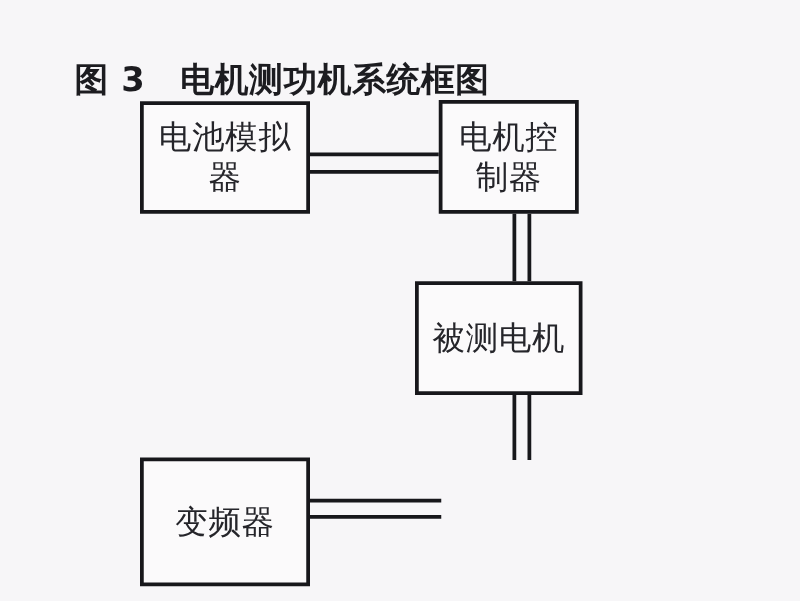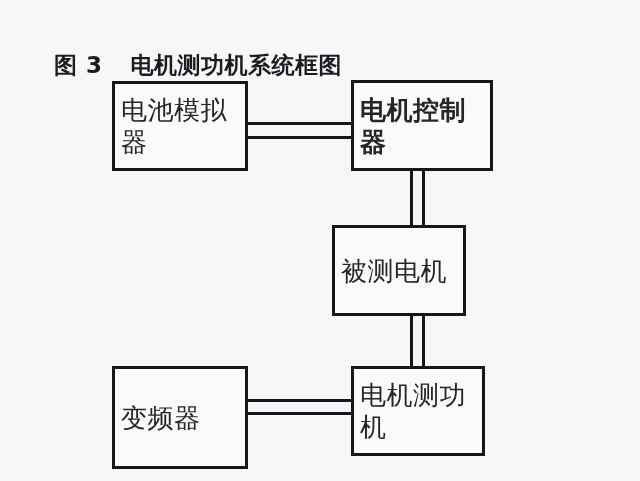--- a/index.html
+++ b/index.html
@@ -19,21 +19,21 @@
     position: relative;
     width: 640px;
     height: 481px;
   }
 
   
   .caption {
     position: absolute;
     left: 20px;
     top: 14px;
-    font-size: 23px;
+    font-size: 27px;
     font-weight: bold;
     color: #1c1c20;
     letter-spacing: 0.5px;
     white-space: pre;
     line-height: 34px;
   }
   .caption .cap-label { margin-right: 2px; }
   .caption .cap-gap { display: inline-block; width: 26px; }
 
   
@@ -47,36 +47,37 @@
 
   
   .node {
     position: absolute;
     box-sizing: border-box;
     border: 3px solid #17171b;
     background: #fbfafb;
     display: flex;
     align-items: center;
     justify-content: center;
+    text-align: center;
     color: #25252a;
     font-size: 26px;
     line-height: 32px;
     font-weight: normal;
     letter-spacing: 0.5px;
   }
   .node .node-text {
     display: block;
     width: 100%;
     padding: 0 6px;
     box-sizing: border-box;
     white-space: pre-line;
   }
 
   #node-battery-simulator { left: 112px; top: 81px;  width: 136px; height: 90px; }
-  #node-motor-controller  { left: 351px; top: 80px;  width: 142px; height: 91px; font-weight: bold; }
+  #node-motor-controller  { left: 351px; top: 80px;  width: 112px; height: 91px; }
   #node-tested-motor      { left: 332px; top: 225px; width: 134px; height: 91px; }
   #node-inverter          { left: 112px; top: 366px; width: 136px; height: 103px; }
   #node-dynamometer       { left: 351px; top: 366px; width: 134px; height: 90px; }
 
   
   .conn-h, .conn-v {
     position: absolute;
     background: #17171b;
   }
   .conn-h { height: 3px; }
@@ -130,18 +131,15 @@
     </div>
 
     <div class="node" id="node-tested-motor">
       <span class="node-text">被测电机</span>
     </div>
 
     <div class="node" id="node-inverter">
       <span class="node-text">变频器</span>
     </div>
 
-    <div class="node" id="node-dynamometer">
-      <span class="node-text">电机测功机</span>
-    </div>
 
   </div>
 </div>
 
 </body></html>

